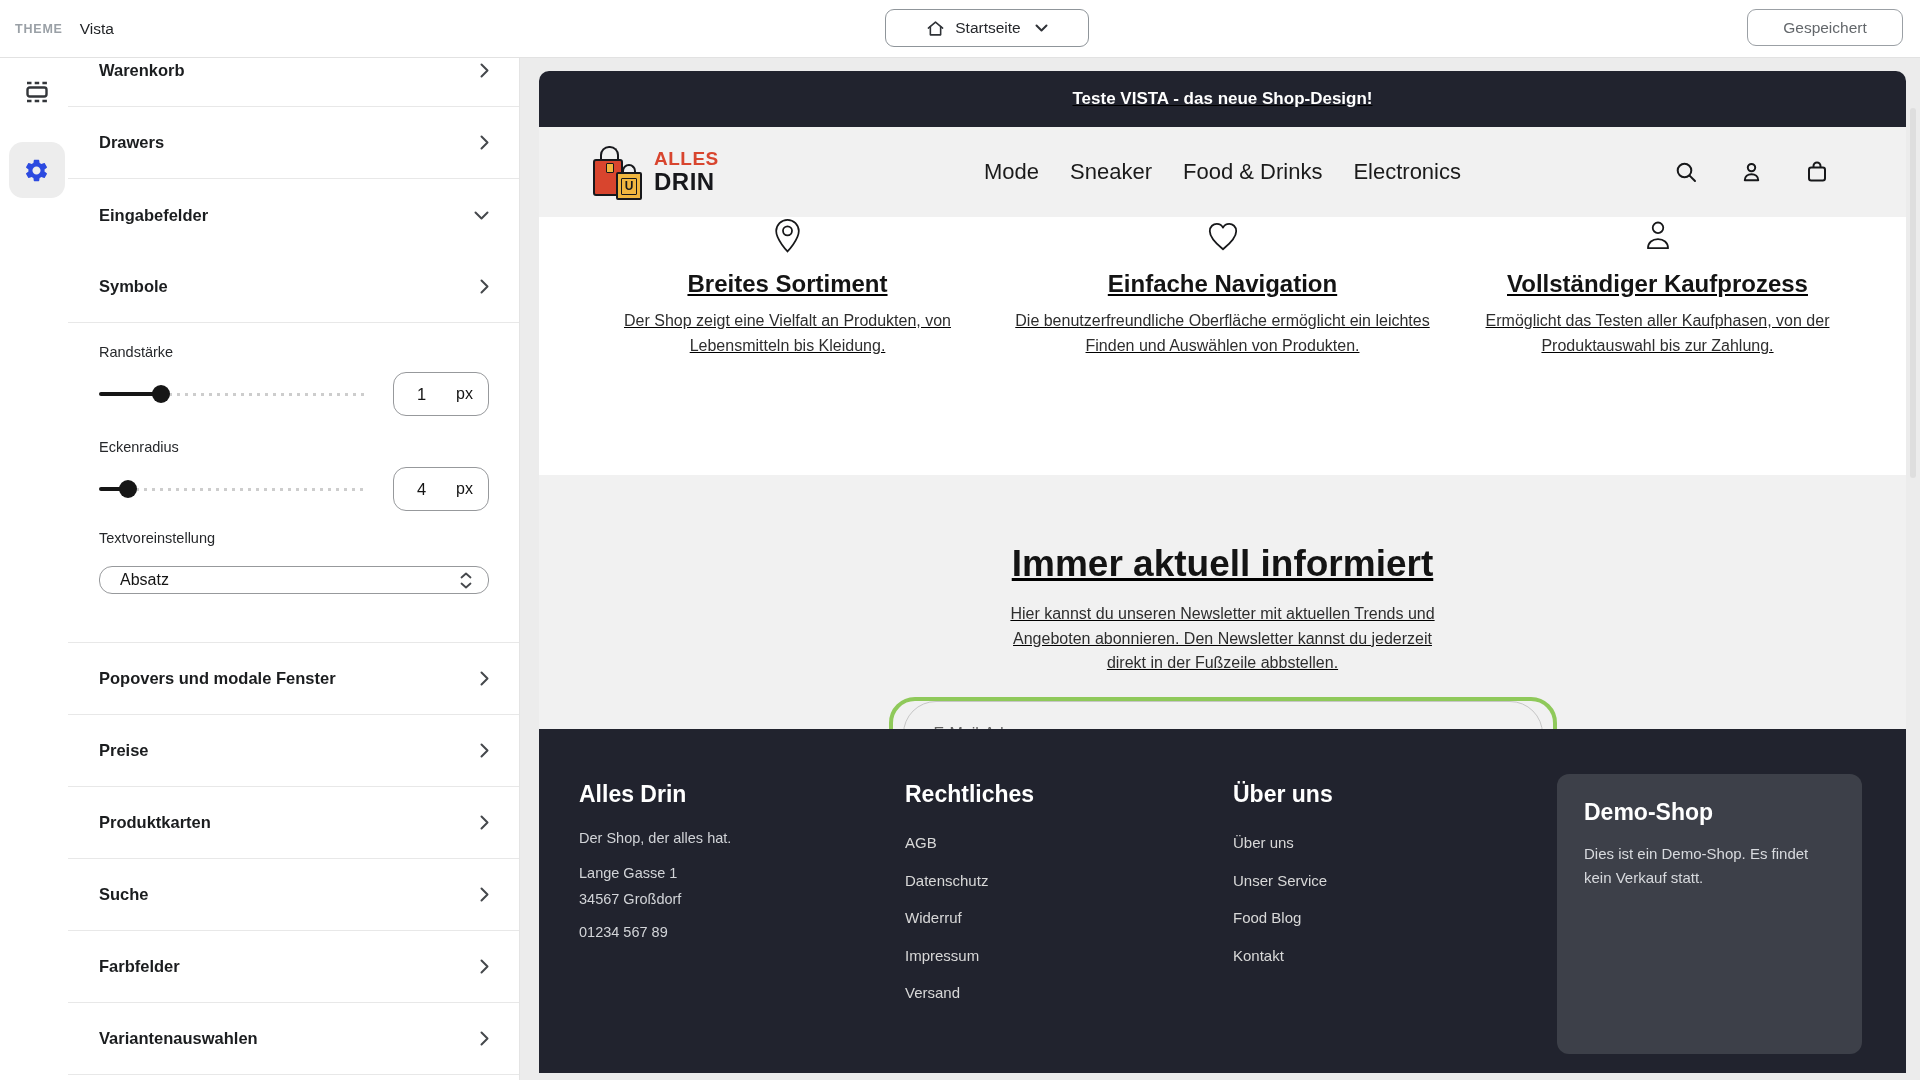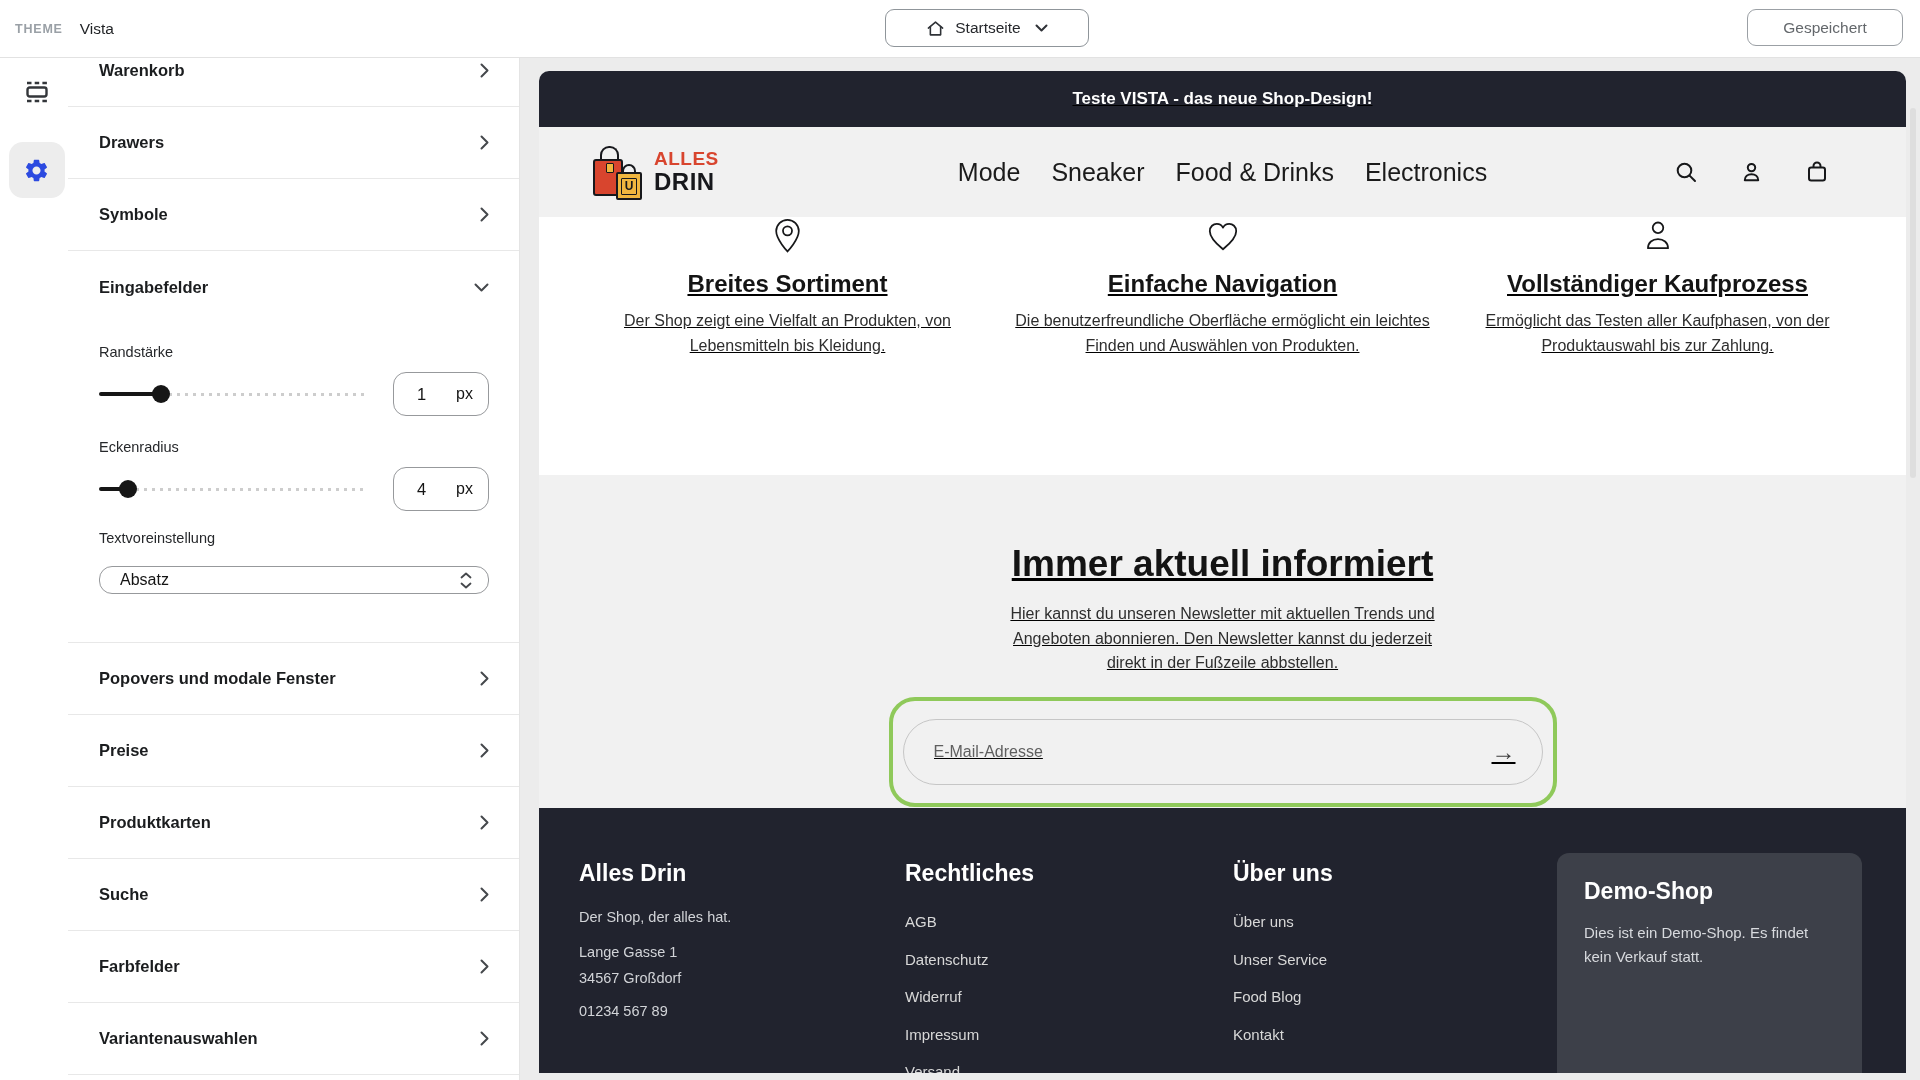--- a/index.html
+++ b/index.html
@@ -56,30 +56,30 @@
   .bag-red { position:absolute; left:0; top:17px; width:30px; height:37px; background:#d8452e; border:2.5px solid #17181c; border-radius:3px; }
   .bag-red-handle { position:absolute; left:7px; top:4px; width:19px; height:17px; border:2.5px solid #17181c; border-bottom:none; border-radius:9px 9px 0 0; }
   .bag-red-tag { position:absolute; left:13px; top:21px; width:8px; height:10px; background:#f0b63f; border:1.5px solid #17181c; border-radius:1px; }
   .bag-yellow { position:absolute; left:23px; top:30px; width:26px; height:28px; background:#f0b63f; border:2.5px solid #17181c; border-radius:2px; display:flex; align-items:center; justify-content:center; }
   .bag-yellow-handle { position:absolute; left:29px; top:22px; width:14px; height:12px; border:2.5px solid #17181c; border-bottom:none; border-radius:7px 7px 0 0; }
   .bag-letter { font-size:12px; font-weight:800; color:#17181c; border:1.5px solid #17181c; padding:0 3px 1px 3px; border-radius:1px; background:#f0b63f; }
   .logo-text { line-height:1; }
   .logo-alles { font-size:19px; font-weight:800; color:#d8452e; letter-spacing:.5px; }
   .logo-drin { font-size:24px; font-weight:800; color:#17181c; letter-spacing:.5px; margin-top:2px; }
   .shop-nav { position:absolute; left:50%; top:0; height:90px; transform:translateX(-50%); display:flex; align-items:center; gap:31px; white-space:nowrap; }
-  .shop-nav a { font-size:25px; color:#1b1b1b; text-decoration:none; cursor:pointer; }
+  .shop-nav a { font-size:22px; color:#1b1b1b; text-decoration:none; cursor:pointer; }
   .shop-icons { position:absolute; right:76px; top:0; height:90px; display:flex; align-items:center; gap:40px; color:#17181a; }
   .shop-icons span { cursor:pointer; display:flex; }
 
   .features { height:258px; background:#fff; display:flex; justify-content:center; gap:15px; flex:0 0 auto; }
   .feature { width:420px; text-align:center; color:#1a1a1a; }
   .feature h3 { font-size:24px; color:#141414; margin:15px 0 10px; font-weight:700; }
   .feature p { font-size:16px; color:#2e2e2e; line-height:25px; max-width:432px; margin:0 auto; }
 
-  .newsletter { height:333px; background:#f1f1f1; display:flex; flex-direction:column; align-items:center; flex:0 0 auto; }
+  .newsletter { height:254px; background:#f1f1f1; display:flex; flex-direction:column; align-items:center; flex:0 0 auto; }
   .nl-title { margin-top:68px; font-size:37px; font-weight:700; color:#141414; }
   .nl-text { margin-top:17px; font-size:16px; color:#2e2e2e; line-height:24.5px; text-align:center; max-width:448px; }
   .nl-box { margin-top:21px; width:668px; height:110px; border:4px solid #8fc95a; border-radius:26px; display:flex; align-items:center; justify-content:center; }
   .nl-input { width:640px; height:66px; border:1px solid #c6c6c6; border-radius:33px; display:flex; align-items:center; padding:0 26px 0 30px; }
   .nl-input input { flex:1; border:none; outline:none; background:transparent; font-size:16px; color:#333; font-family:"Liberation Sans",sans-serif; }
   .nl-input input::placeholder { color:#5f5f5f; opacity:1; }
   .nl-arrow { font-size:24px; color:#3c3c3c; cursor:pointer; line-height:1; }
 
   .shop-footer { flex:1 1 auto; background:#21232e; position:relative; color:#fff; }
   .f-heading { font-size:23px; font-weight:700; color:#fff; }
@@ -152,34 +152,34 @@
         </span>
     </div>
     <div class="acc-row">
       <span class="acc-label">Drawers</span>
       <span>
           <svg width="9" height="15" viewBox="0 0 9 15" fill="none" stroke="#45484c" stroke-width="2" stroke-linecap="round" stroke-linejoin="round">
             <polyline points="1.5,1.5 7.5,7.5 1.5,13.5"></polyline>
           </svg>
         </span>
     </div>
-    <div class="acc-row">
-      <span class="acc-label">Symbole</span>
-      <span>
-          <svg width="9" height="15" viewBox="0 0 9 15" fill="none" stroke="#45484c" stroke-width="2" stroke-linecap="round" stroke-linejoin="round">
-            <polyline points="1.5,1.5 7.5,7.5 1.5,13.5"></polyline>
-          </svg>
-        </span>
-    </div>
-
     <div class="acc-row" style="border-bottom:none">
       <span class="acc-label">Eingabefelder</span>
       <span>
           <svg width="15" height="9" viewBox="0 0 15 9" fill="none" stroke="#45484c" stroke-width="2" stroke-linecap="round" stroke-linejoin="round">
             <polyline points="1.5,1.5 7.5,7.5 13.5,1.5"></polyline>
+          </svg>
+        </span>
+    </div>
+
+    <div class="acc-row">
+      <span class="acc-label">Symbole</span>
+      <span>
+          <svg width="9" height="15" viewBox="0 0 9 15" fill="none" stroke="#45484c" stroke-width="2" stroke-linecap="round" stroke-linejoin="round">
+            <polyline points="1.5,1.5 7.5,7.5 1.5,13.5"></polyline>
           </svg>
         </span>
     </div>
 
     <div class="acc-expanded">
       <div class="ctrl-label">Randstärke</div>
       <div class="ctrl-row">
         <div class="slider">
           <div class="slider-fill" style="width:62px"></div>
           <div class="slider-dots" style="left:70px"></div>

